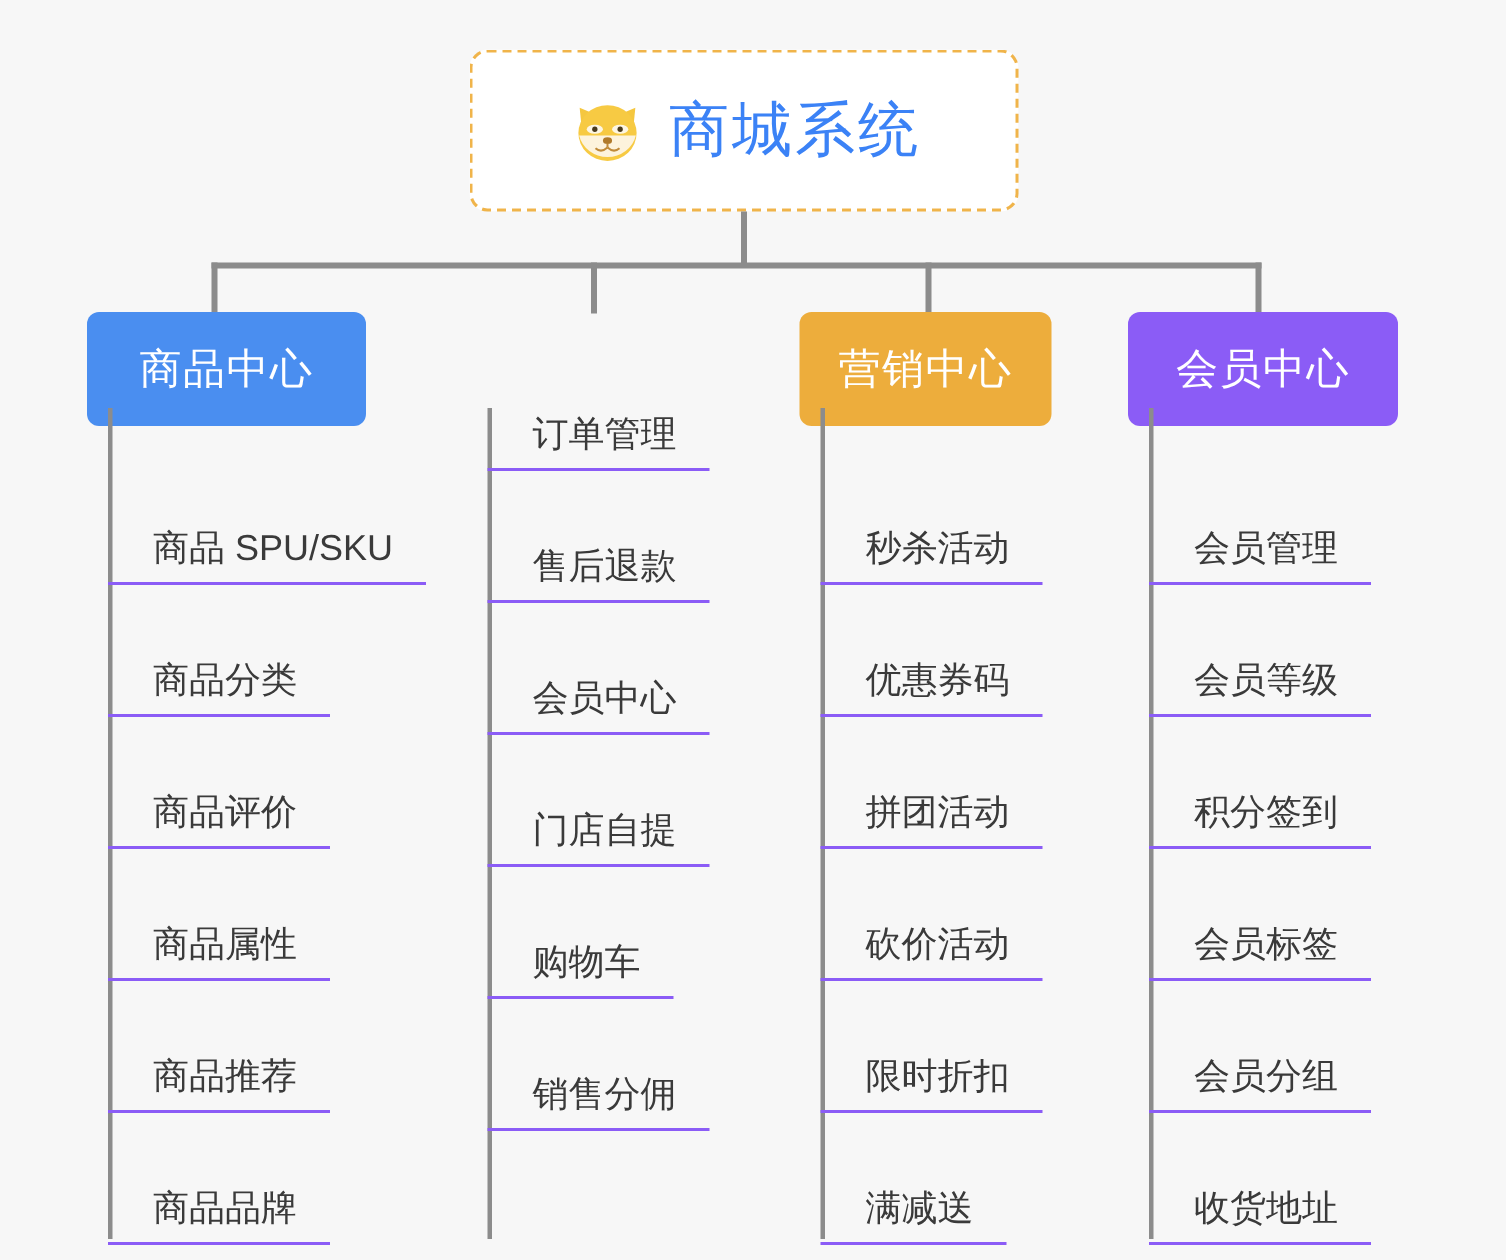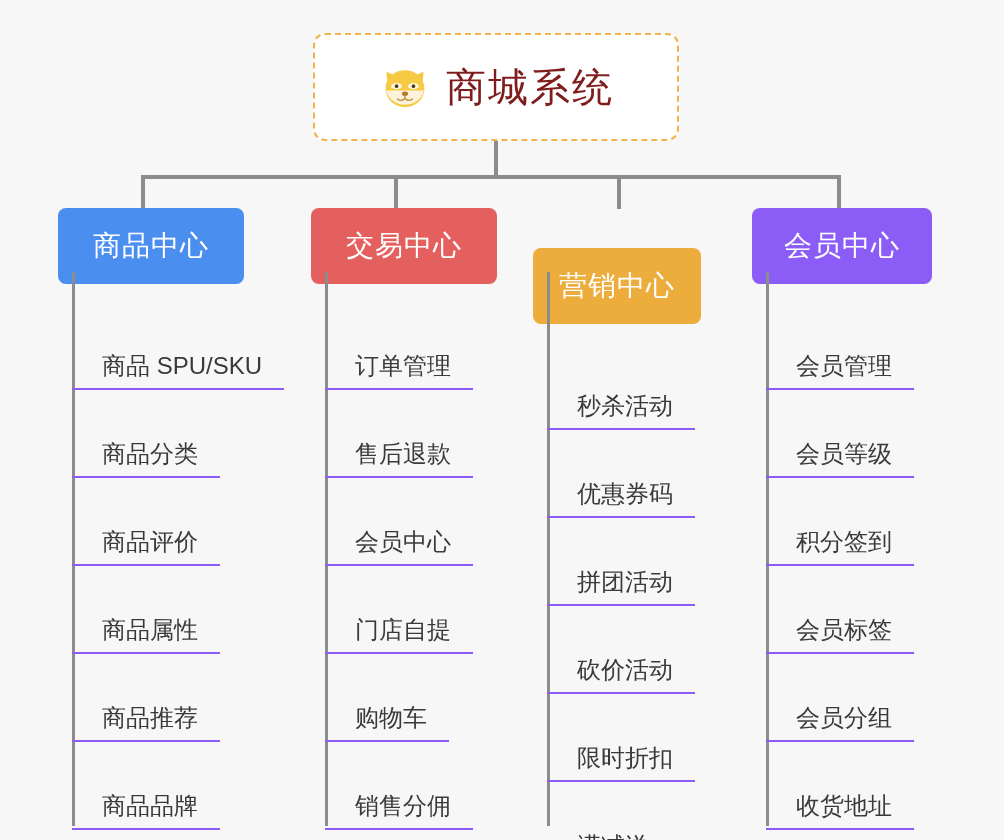--- a/index.html
+++ b/index.html
@@ -132,21 +132,21 @@
         <ellipse cx="22" cy="31" rx="2.1" ry="2.2" fill="#4a3a1c"></ellipse>
         <ellipse cx="42" cy="31" rx="2.1" ry="2.2" fill="#4a3a1c"></ellipse>
 
         <ellipse cx="32" cy="40" rx="3.6" ry="2.6" fill="#b07a2a"></ellipse>
 
         <path d="M32 42.5 L32 45.5" stroke="#c08a38" stroke-width="1.6" fill="none"></path>
         <path d="M32 45.5 q-5 4.5 -9.5 0.5" stroke="#c08a38" stroke-width="1.6" fill="none"></path>
         <path d="M32 45.5 q5 4.5 9.5 0.5" stroke="#c08a38" stroke-width="1.6" fill="none"></path>
       </svg>
     </span>
-    <span class="root-title" style="color: #7f1d1d;">商城系统</span>
+    <span class="root-title" style="color: #3b82f6;">商城系统</span>
   </div>
 
   <div class="conn conn-stem" style="background: rgb(140, 140, 140);"></div>
   <div class="conn conn-bus" style="background: rgb(140, 140, 140);"></div>
   <div class="conn conn-drop" style="left: 141px; background: rgb(140, 140, 140);"></div>
   <div class="conn conn-drop" style="left: 394px; background: rgb(140, 140, 140);"></div>
   <div class="conn conn-drop" style="left: 617px; background: rgb(140, 140, 140);"></div>
   <div class="conn conn-drop" style="left: 837px; background: rgb(140, 140, 140);"></div>
 
   <div class="column" style="left:58px;width:186px">
@@ -170,23 +170,20 @@
       <div class="leaf">
           <span class="leaf-inner">商品推荐</span>
         </div>
       <div class="leaf">
           <span class="leaf-inner">商品品牌</span>
         </div>
     </div>
   </div>
 
   <div class="column" style="left:311px;width:186px">
-    <div class="cat-header" style="background: rgb(228, 96, 94);">
-      <span>交易中心</span>
-    </div>
     <div class="spine" style="height: 554px; background: rgb(140, 140, 140);"></div>
     <div class="leaf-list">
       <div class="leaf">
           <span class="leaf-inner">订单管理</span>
         </div>
       <div class="leaf">
           <span class="leaf-inner">售后退款</span>
         </div>
       <div class="leaf">
           <span class="leaf-inner">会员中心</span>
@@ -197,21 +194,21 @@
       <div class="leaf">
           <span class="leaf-inner">购物车</span>
         </div>
       <div class="leaf">
           <span class="leaf-inner">销售分佣</span>
         </div>
     </div>
   </div>
 
   <div class="column" style="left:533px;width:168px">
-    <div class="cat-header" style="background: rgb(237, 173, 60); margin-top: 40px;">
+    <div class="cat-header" style="background: rgb(237, 173, 60);">
       <span>营销中心</span>
     </div>
     <div class="spine" style="height: 554px; background: rgb(140, 140, 140);"></div>
     <div class="leaf-list">
       <div class="leaf">
           <span class="leaf-inner">秒杀活动</span>
         </div>
       <div class="leaf">
           <span class="leaf-inner">优惠券码</span>
         </div>

